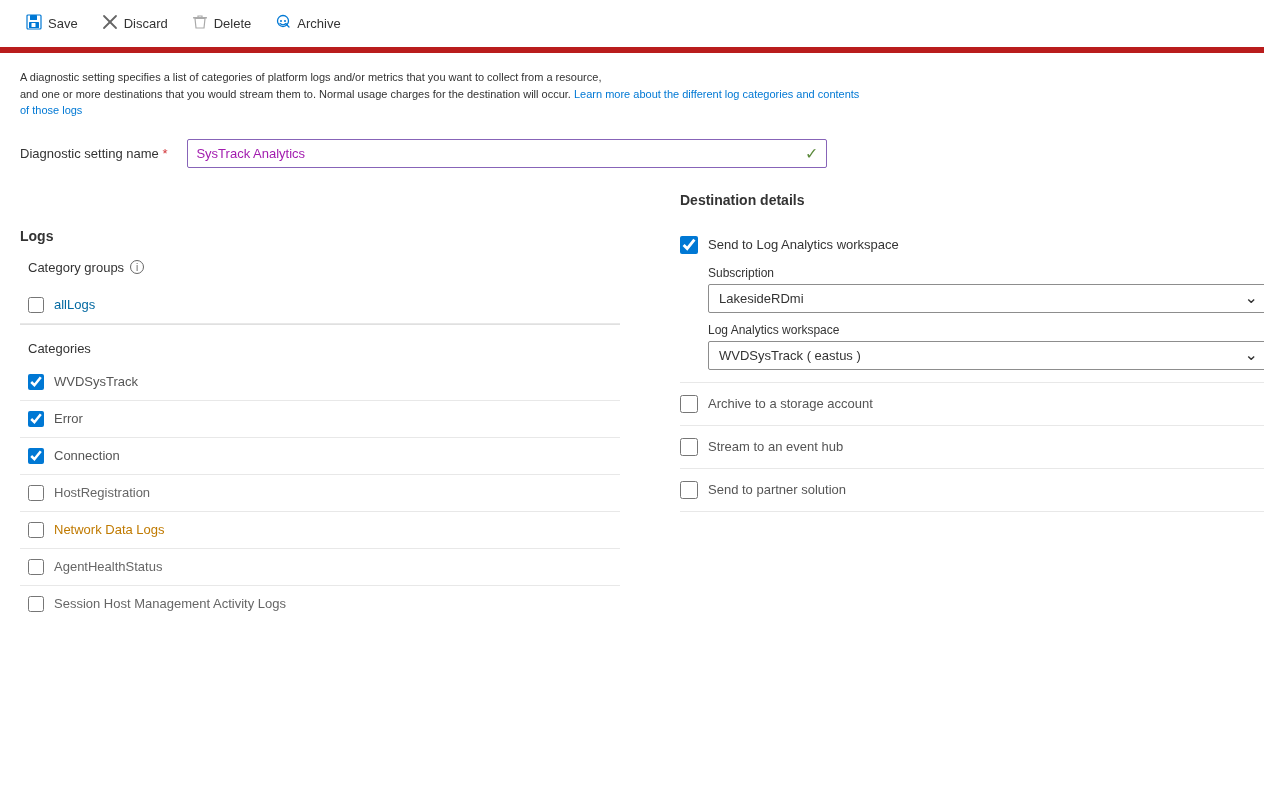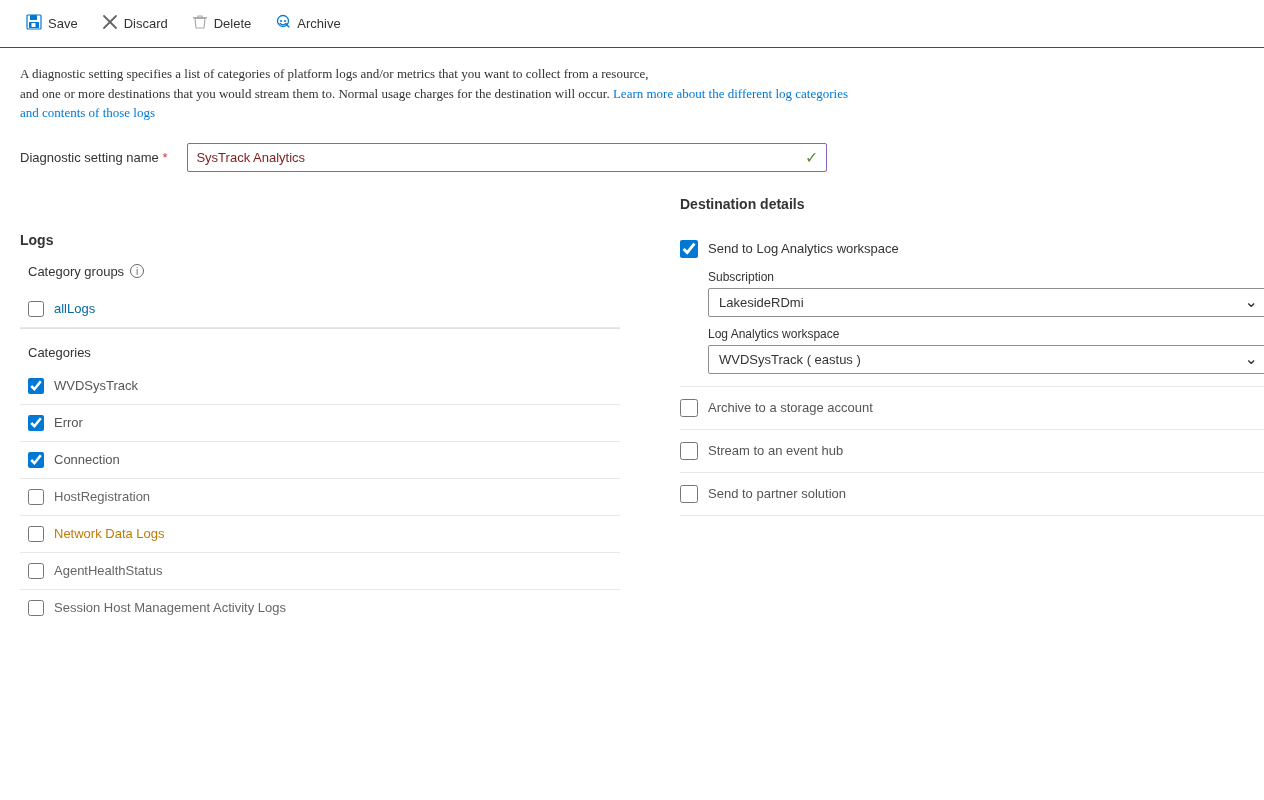--- a/index.html
+++ b/index.html
@@ -9,21 +9,21 @@
       color: #333;
       background: #fff;
       width: 1264px;
       min-height: 800px;
     }
 
     
     .toolbar {
       display: flex;
       padding: 8px 16px;
-      border-bottom: 1px solid #b91c1c;
+      border-bottom: 6px solid #b91c1c;
       gap: 4px;
       background: #fff;
     }
     .toolbar-btn {
       display: flex;
       align-items: center;
       gap: 6px;
       padding: 6px 10px;
       background: none;
       border: none;
@@ -41,26 +41,25 @@
     .toolbar-btn.delete .icon { color: #999; }
     .toolbar-btn.feedback .icon { color: #0078d4; }
 
     
     .main-content {
       padding: 16px 20px;
     }
 
     
     .description {
-      font-size: 13px;
+      font-size: 11px;
       color: #333;
       line-height: 1.5;
       max-width: 850px;
       margin-bottom: 20px;
-      font-family: Liberation Serif, serif;
     }
     .description a {
       color: #0078d4;
       text-decoration: none;
     }
 
     
     .setting-name-row {
       display: flex;
       align-items: center;
@@ -307,21 +306,21 @@
     <span>and one or more destinations that you would stream them to. Normal usage charges for the destination will occur.</span>
     <a href="#">Learn more about the different log categories and contents of those logs</a>
   </div>
 
   <div class="setting-name-row">
     <label class="setting-name-label">
       <span>Diagnostic setting name</span>
       <span class="required">*</span>
     </label>
     <div style="width:640px; border:1.5px solid #8764b8; border-radius:2px; display:flex; align-items:center; padding: 4px 8px; background:#fff;">
-      <input type="text" style="border: none; outline: none; font-size: 13px; color: #7f1d1d; flex: 1 1 0%; background: transparent;" value="SysTrack Analytics">
+      <input type="text" style="border: none; outline: none; font-size: 13px; color: #a21caf; flex: 1 1 0%; background: transparent;" value="SysTrack Analytics">
       <span style="color:#5c8a3c; font-size:16px; margin-left:6px;">✓</span>
     </div>
   </div>
 
   <div class="two-col">
 
     <div class="left-col">
       <div class="section-header">Logs</div>
 
       <div class="category-groups-header">

